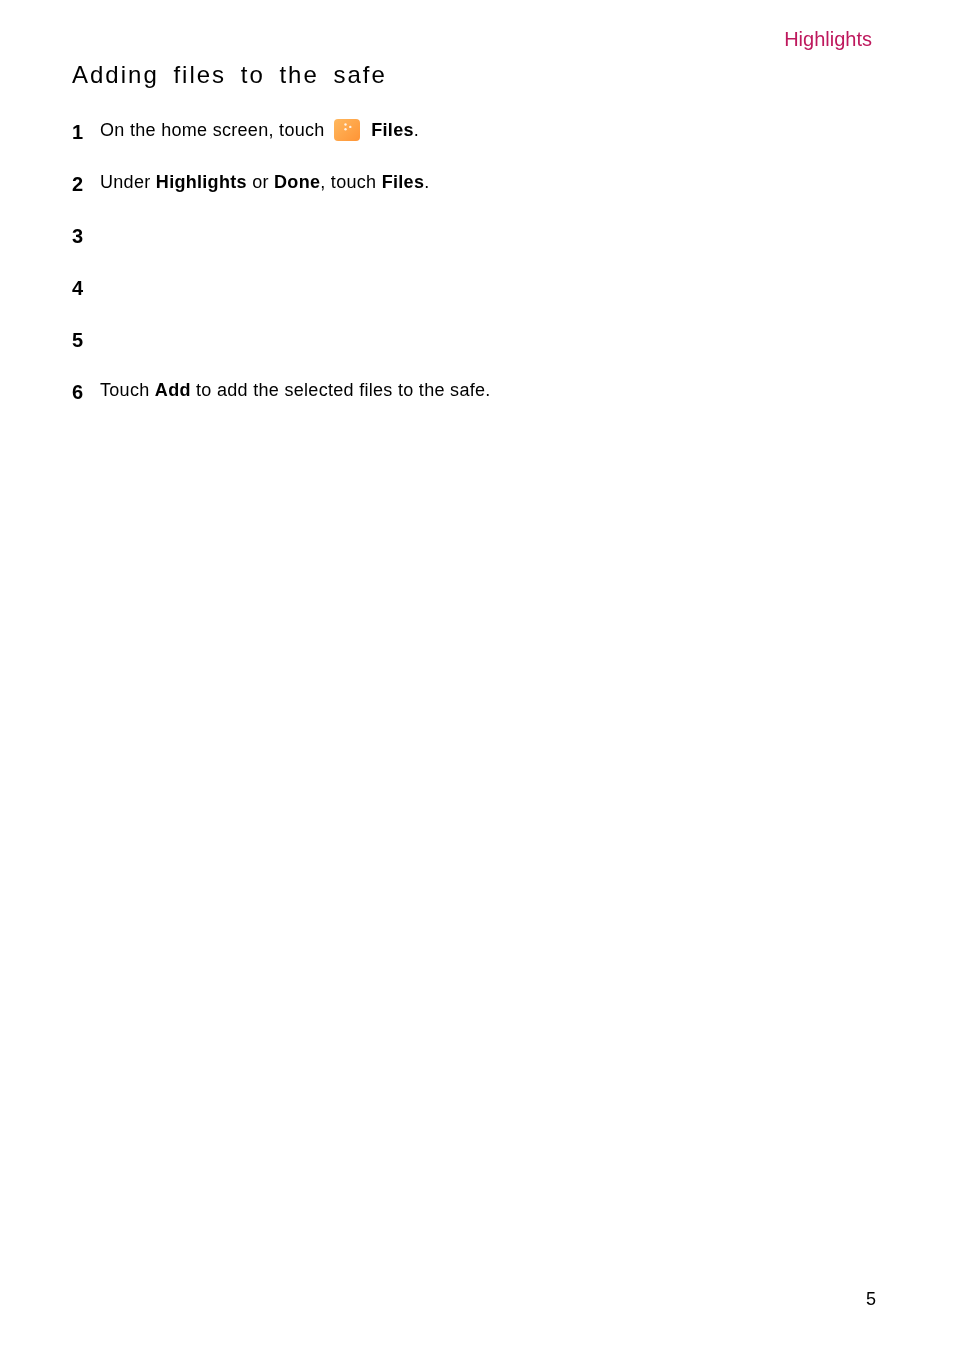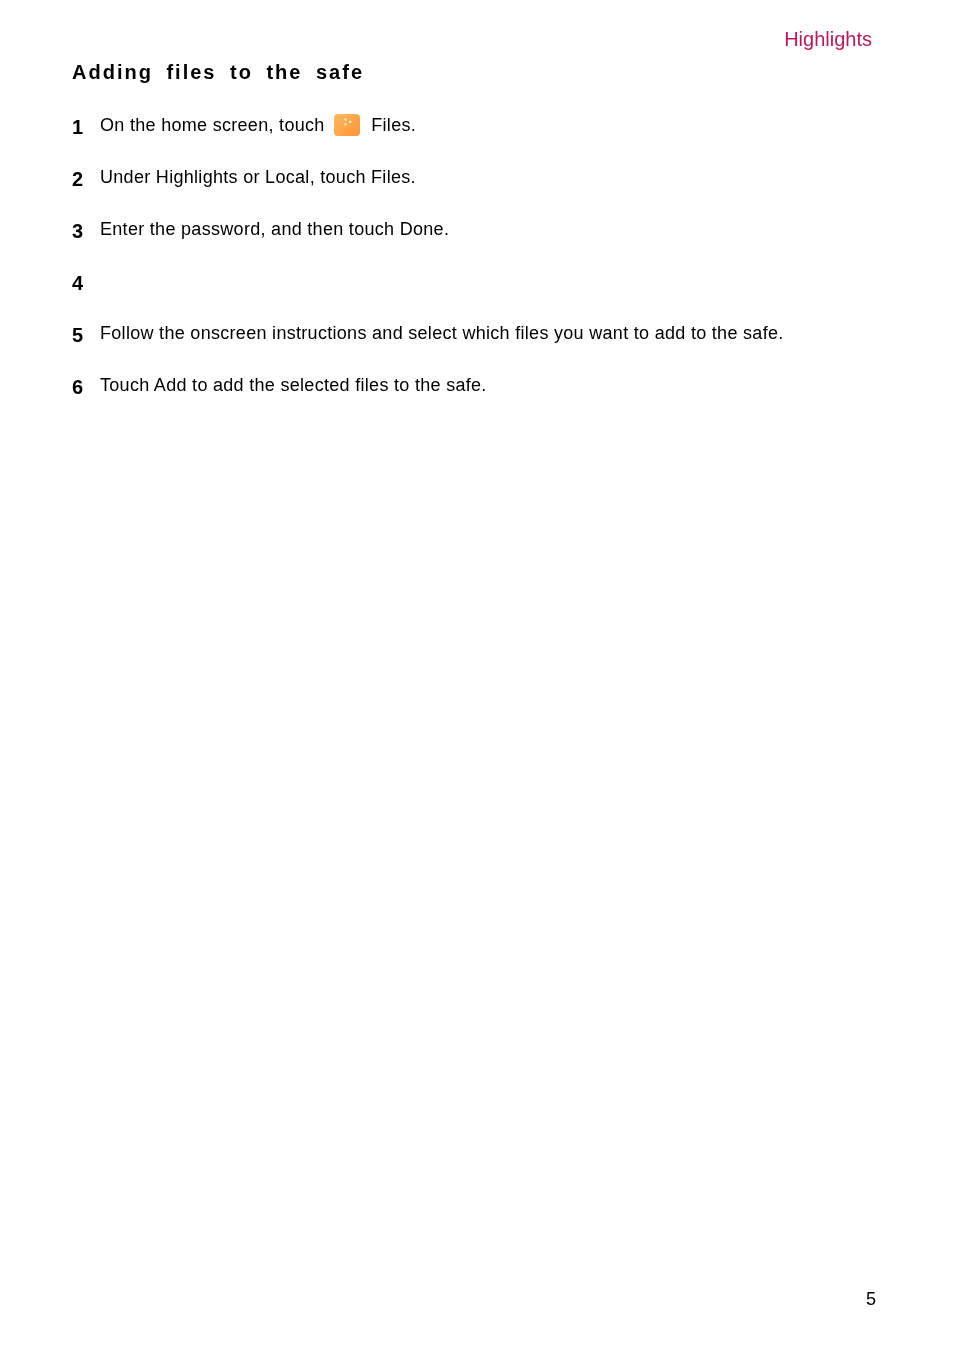--- a/index.html
+++ b/index.html
@@ -19,22 +19,22 @@
       padding: 28px 72px 0 72px;
     }
     .header-label {
       text-align: right;
       font-size: 20px;
       color: #be185d;
       margin-bottom: 10px;
       padding-right: 10px;
     }
     .section-title {
-      font-size: 20px;
-      font-weight: bold;
+      font-size: 24px;
+      font-weight: normal;
       letter-spacing: 2px;
       word-spacing: 6px;
       margin-bottom: 28px;
       color: #000000;
     }
     .step-list {
       list-style: none;
     }
     .step-item {
       display: flex;
@@ -49,21 +49,21 @@
       font-size: 20px;
       min-width: 22px;
       margin-right: 6px;
       color: #000000;
     }
     .step-text {
       flex: 1;
       letter-spacing: 0.3px;
     }
     .step-text b {
-      font-weight: normal;
+      font-weight: bold;
     }
     .files-icon {
       display: inline-block;
       width: 26px;
       height: 22px;
       background: linear-gradient(135deg, #ffb85e 0%, #ff9435 100%);
       border-radius: 4px;
       vertical-align: middle;
       margin: 0 6px 0 4px;
       position: relative;
@@ -96,32 +96,30 @@
 <div class="content">
   <div class="header-label">Highlights</div>
   <h2 class="section-title">Adding files to the safe</h2>
   <ol class="step-list">
       <li class="step-item">
         <span class="step-number">1</span>
         <span class="step-text">On the home screen, touch <span class="files-icon"></span> <b>Files</b>.</span>
       </li>
       <li class="step-item">
         <span class="step-number">2</span>
-        <span class="step-text">Under <b>Highlights</b> or <b>Local</b>, touch <b>Files</b>.</span>
+        <span class="step-text">Under <b>Highlights</b> or <b>Done</b>, touch <b>Files</b>.</span>
       </li>
       <li class="step-item">
         <span class="step-number">3</span>
-        <span class="step-text">Enter the password, and then touch <b>Done</b>.</span>
       </li>
       <li class="step-item">
         <span class="step-number">4</span>
       </li>
       <li class="step-item">
         <span class="step-number">5</span>
-        <span class="step-text">Follow the onscreen instructions and select which files you want to add to the safe.</span>
       </li>
       <li class="step-item">
         <span class="step-number">6</span>
         <span class="step-text">Touch <b>Add</b> to add the selected files to the safe.</span>
       </li>
     </ol>
 </div>
 
 <div class="page-number">5</div>
 

